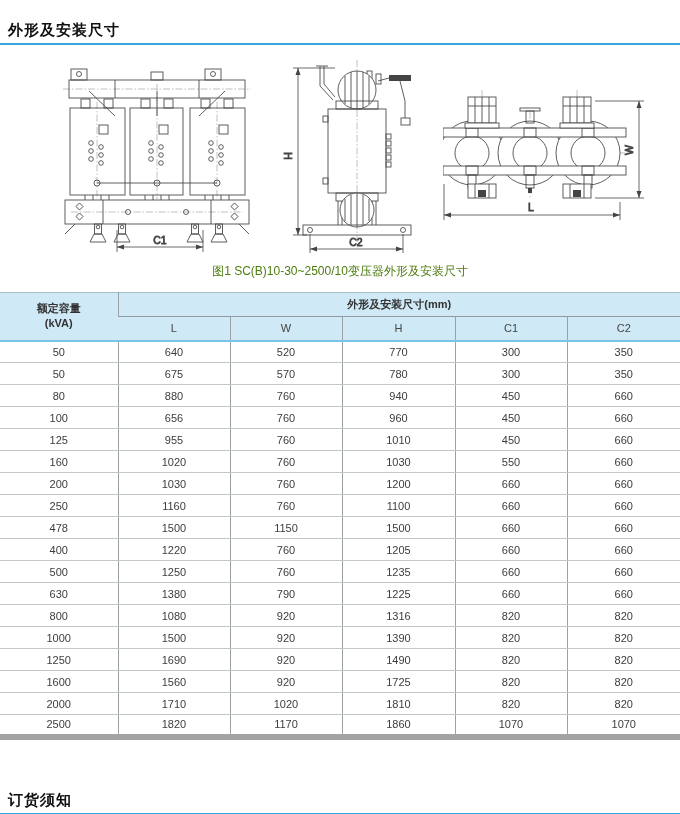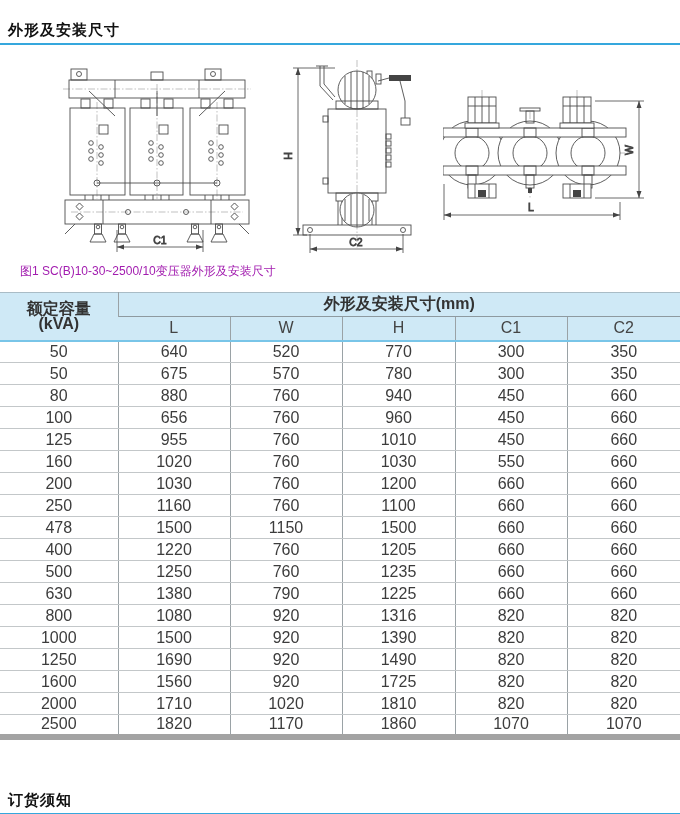--- a/index.html
+++ b/index.html
@@ -18,25 +18,25 @@
   #svg-side  { left:283px; top:11px; }
   #svg-top   { left:443px; top:31px; }
   .ln  { stroke:#4d4d4d; stroke-width:0.9; fill:none; }
   .cl  { stroke:#999;    stroke-width:0.6; fill:none; stroke-dasharray:7 2 1.5 2; }
   .dim { stroke:#444;    stroke-width:0.8; fill:none; }
   .dim polygon { fill:#444; stroke:none; }
   .dimtxt { font:10.5px "Liberation Sans","DejaVu Sans",sans-serif; fill:#333; }
   .fillw { fill:#fff; }
   .filld { fill:#444; stroke:none; }
   #figure-caption {
-    text-align:left; font-size:12px; color:#a21caf; height:16px; margin-bottom:13px;padding-left:20px;
+    text-align:center; font-size:12px; color:#4d7c0f; height:16px; margin-bottom:13px;
   }
   table {
     width:680px; border-collapse:collapse; table-layout:fixed;
-    border-top:1px solid #a9bcc6; font-size:16px;
+    border-top:1px solid #a9bcc6; font-size:11px;
   }
   thead th { background:#cfe9f6; color:#333; font-weight:bold; height:24px; }
   th.col-th { font-weight:normal; color:#444; border-top:1px solid #8e9aa0; }
   thead th, tbody td { border-left:1px solid #9aa2a6; text-align:center; vertical-align:middle; }
   thead th:first-child, tbody td:first-child { border-left:none; }
   th.th-capacity { line-height:15px; border-bottom:2px solid #79c5e8; }
   tr.col-row th { border-bottom:2px solid #79c5e8; }
   tbody td { height:22px; color:#3c3c3c; border-bottom:1px solid #c3c7c9; background:#fff; }
   tbody tr:last-child td { border-bottom:6px solid #a3a3a3; }
   #order-section .section-title { margin-top:30px; }

